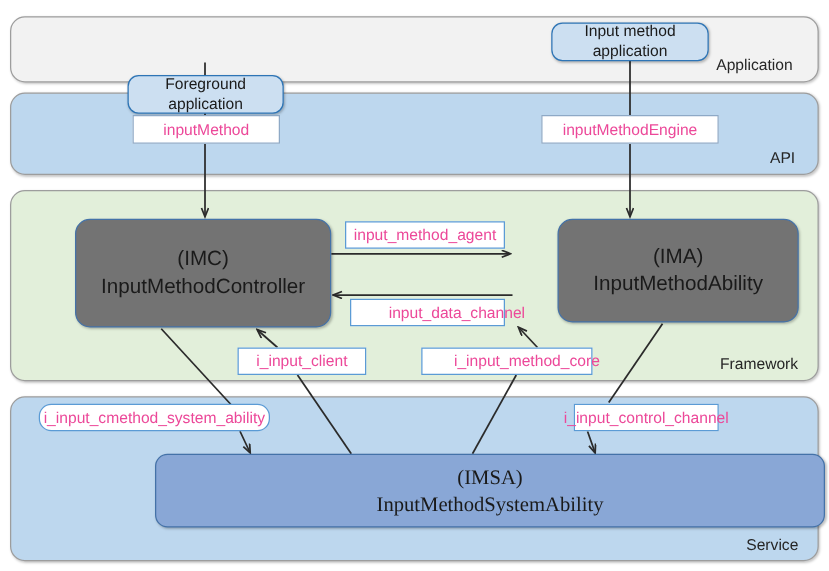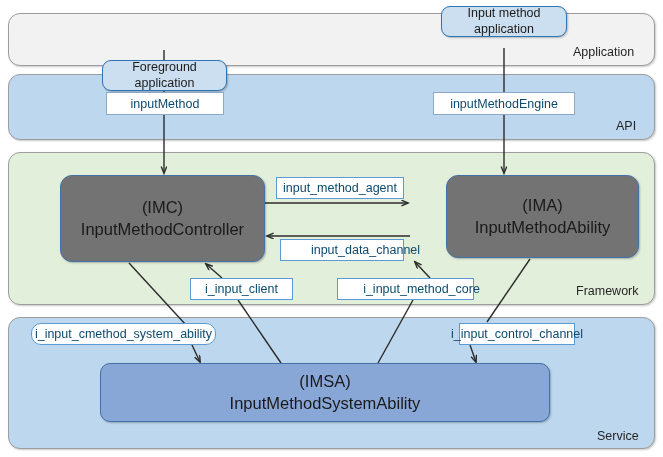--- a/index.html
+++ b/index.html
@@ -74,21 +74,21 @@
   
   .chip {
     position: absolute;
     box-sizing: border-box;
     background: #ffffff;
     border: 1px solid #5b9bd5;
     display: flex;
     align-items: center;
     justify-content: center;
     font-size: 12.5px;
-    color: #0c4a6e;
+    color: #ec4899;
     white-space: nowrap;
     z-index: 6;
   }
   .chip-plain {
     border: 1px solid #8ea9c6;
   }
 
   
   #wires {
     position: absolute;
@@ -149,21 +149,21 @@
     <line x1="470" y1="345" x2="476" y2="362" marker-end="url(#ah)"></line>
   </svg>
 
   <div class="node node-app" style="left:102px; top:20px; width:125px; height:31px;margin-top:40px;">
     <div>
       <div>Foreground</div>
       <div>application</div>
     </div>
   </div>
 
-  <div class="node node-app" style="left:441px; top:6px; width:126px; height:31px;">
+  <div class="node node-app" style="left:441px; top:18px; width:126px; height:31px;">
     <div>
       <div>Input method</div>
       <div>application</div>
     </div>
   </div>
 
   <div class="band-label" style="left:573px; top:46px;">Application</div>
 
   <div class="chip chip-plain" style="left:106px; top:92px; width:118px; height:23px;">inputMethod</div>
 
@@ -192,21 +192,21 @@
   <div class="chip" style="left:190px; top:278px; width:103px; height:22px;">i_input_client</div>
 
   <div class="chip" style="left:337px; top:278px; width:137px; height:22px;padding-left:32px;">i_input_method_core</div>
 
   <div class="band-label" style="left:576px; top:285px;">Framework</div>
 
   <div class="chip" style="left:31px; top:323px; width:185px; height:22px;border-radius:10px;">i_input_cmethod_system_ability</div>
 
   <div class="chip" style="left:459px; top:323px; width:116px; height:22px;">i_input_control_channel</div>
 
-  <div class="node node-imsa" style="left:100px; top:363px; width:450px; height:59px;">
+  <div class="node node-imsa" style="left:124px; top:363px; width:536px; height:59px;font-family:Liberation Serif, serif;">
     <div>
       <div>(IMSA)</div>
       <div>InputMethodSystemAbility</div>
     </div>
   </div>
 
   <div class="band-label" style="left:597px; top:430px;">Service</div>
 
 </div>
 

